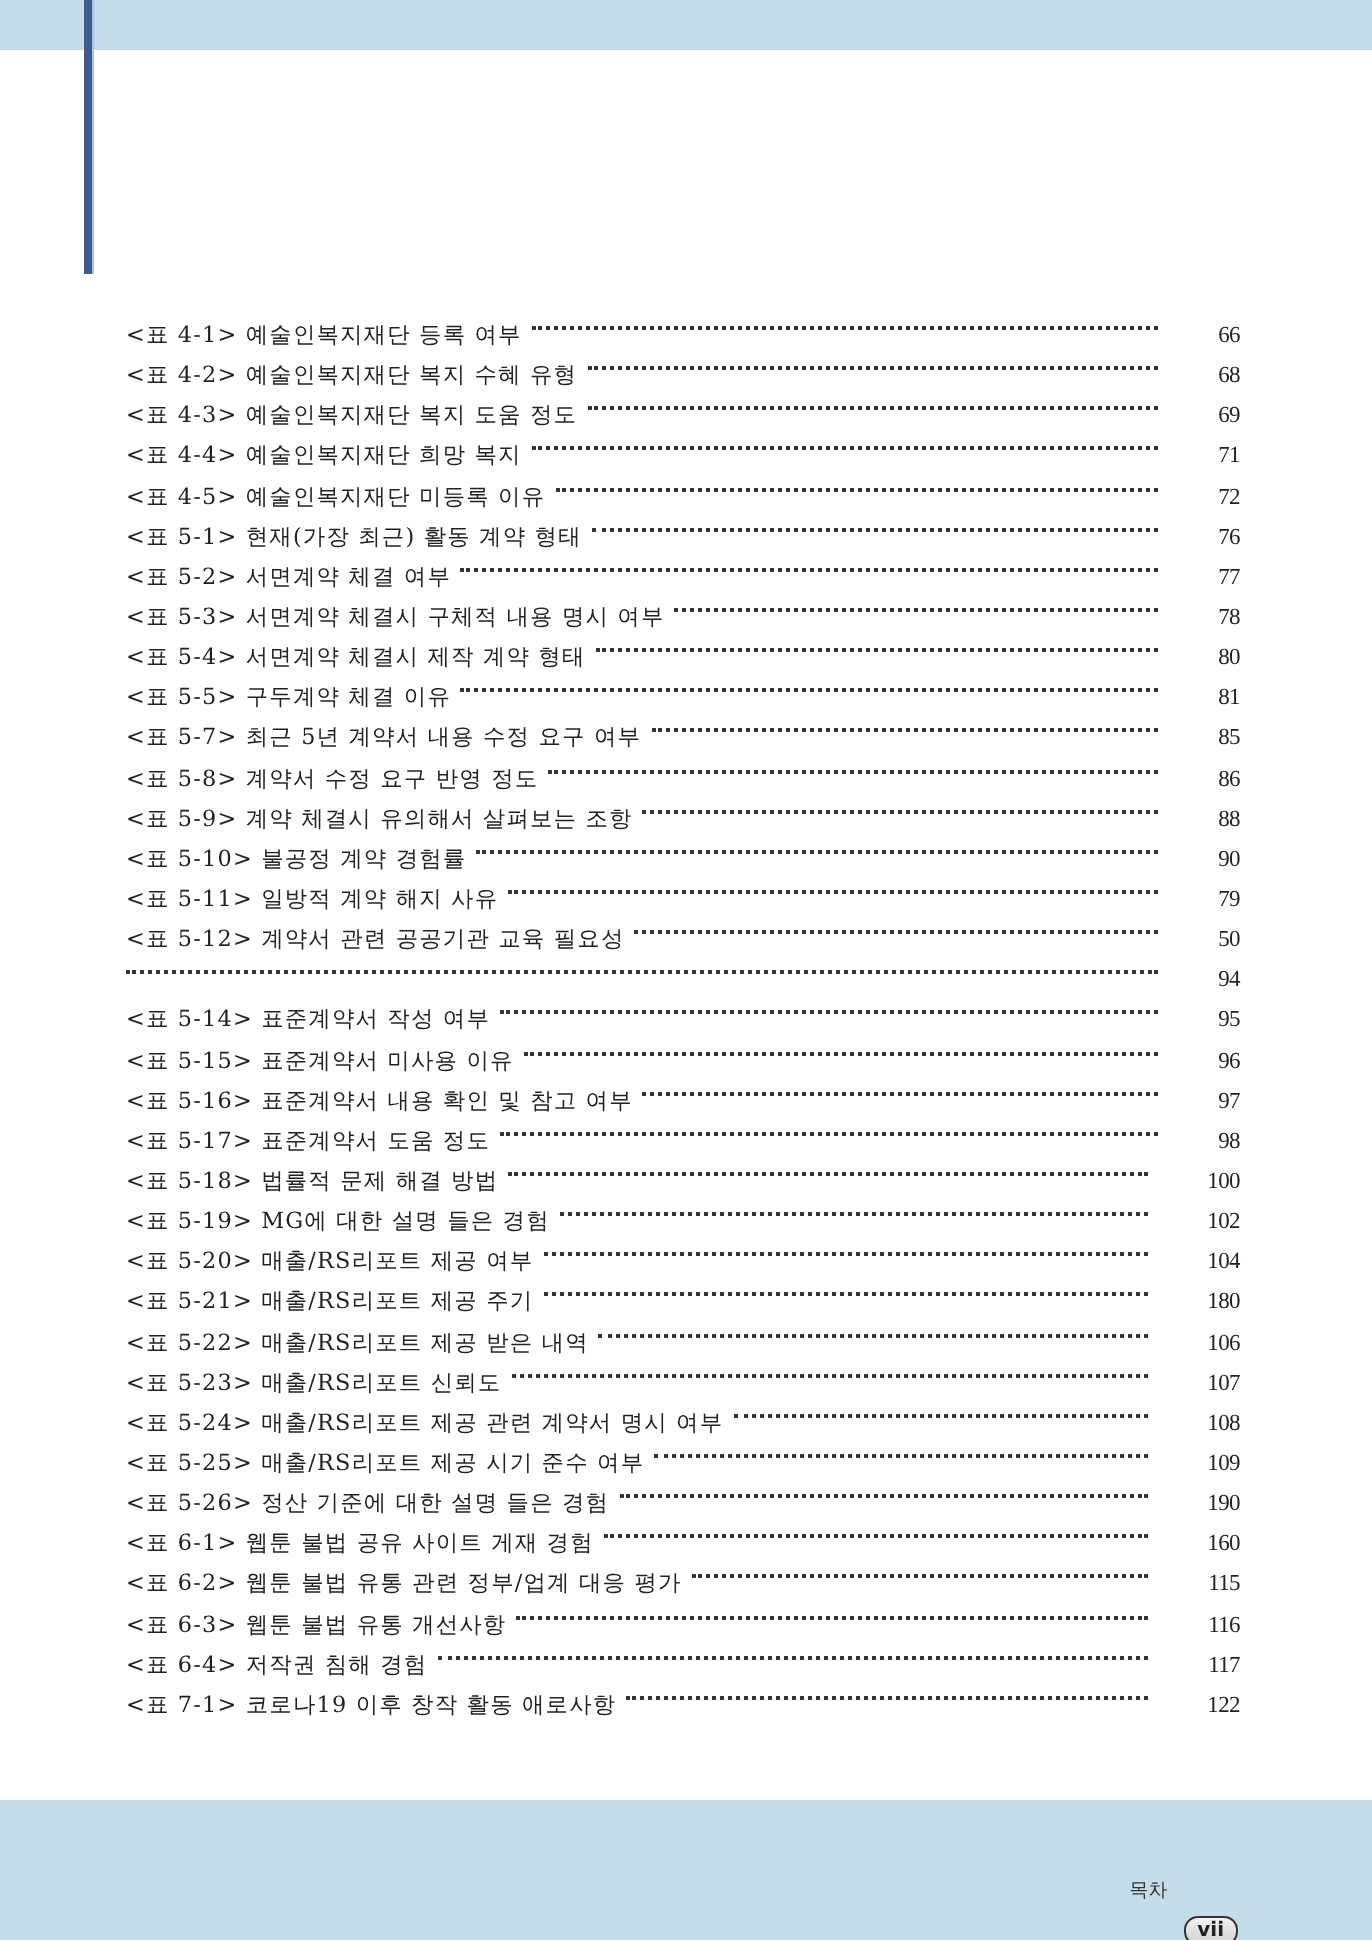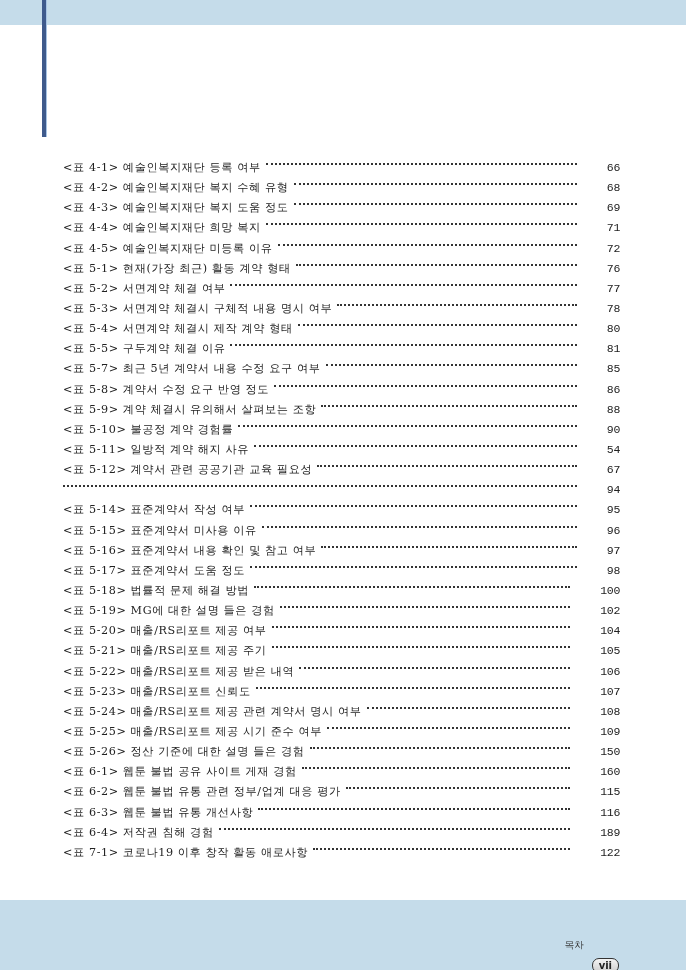--- a/index.html
+++ b/index.html
@@ -29,21 +29,21 @@
   .toc-label { padding-right: 5px; letter-spacing: 0.6px; }
   .toc-dots {
     flex: 1 1 auto; overflow: hidden; height: 20px;
     position: relative;
   }
   .toc-dots::before {
     content: ""; position: absolute; left: 0; right: 0; bottom: 6px;
     border-bottom: 2px dotted #333;
   }
   .toc-page {
-    font-family: Liberation Mono, monospace; font-size: 11.5px;
+    font-family: Liberation Serif, serif; font-size: 11.5px;
     padding-left: 0px; letter-spacing: -0.3px; margin-left: 30px;
   }
   .bottom-band {
     position: absolute; left: 0; top: 900px; width: 686px; height: 70px;
     background: #c5dcea;
   }
   .footer {
     position: absolute; right: 67px; top: 918px;
     display: flex; align-items: center; gap: 8px;
   }
@@ -130,26 +130,26 @@
       <span class="toc-page">88</span>
     </div>
     <div class="toc-row">
       <span class="toc-label">&lt;표 5-10&gt; 불공정 계약 경험률</span>
       <span class="toc-dots"></span>
       <span class="toc-page">90</span>
     </div>
     <div class="toc-row">
       <span class="toc-label">&lt;표 5-11&gt; 일방적 계약 해지 사유</span>
       <span class="toc-dots"></span>
-      <span class="toc-page">54</span>
+      <span class="toc-page">79</span>
     </div>
     <div class="toc-row">
       <span class="toc-label">&lt;표 5-12&gt; 계약서 관련 공공기관 교육 필요성</span>
       <span class="toc-dots"></span>
-      <span class="toc-page">67</span>
+      <span class="toc-page">50</span>
     </div>
     <div class="toc-row">
       <span class="toc-dots"></span>
       <span class="toc-page">94</span>
     </div>
     <div class="toc-row">
       <span class="toc-label">&lt;표 5-14&gt; 표준계약서 작성 여부</span>
       <span class="toc-dots"></span>
       <span class="toc-page">95</span>
     </div>
@@ -179,21 +179,21 @@
       <span class="toc-page">102</span>
     </div>
     <div class="toc-row">
       <span class="toc-label">&lt;표 5-20&gt; 매출/RS리포트 제공 여부</span>
       <span class="toc-dots"></span>
       <span class="toc-page">104</span>
     </div>
     <div class="toc-row">
       <span class="toc-label">&lt;표 5-21&gt; 매출/RS리포트 제공 주기</span>
       <span class="toc-dots"></span>
-      <span class="toc-page">105</span>
+      <span class="toc-page">180</span>
     </div>
     <div class="toc-row">
       <span class="toc-label">&lt;표 5-22&gt; 매출/RS리포트 제공 받은 내역</span>
       <span class="toc-dots"></span>
       <span class="toc-page">106</span>
     </div>
     <div class="toc-row">
       <span class="toc-label">&lt;표 5-23&gt; 매출/RS리포트 신뢰도</span>
       <span class="toc-dots"></span>
       <span class="toc-page">107</span>
@@ -204,41 +204,41 @@
       <span class="toc-page">108</span>
     </div>
     <div class="toc-row">
       <span class="toc-label">&lt;표 5-25&gt; 매출/RS리포트 제공 시기 준수 여부</span>
       <span class="toc-dots"></span>
       <span class="toc-page">109</span>
     </div>
     <div class="toc-row">
       <span class="toc-label">&lt;표 5-26&gt; 정산 기준에 대한 설명 들은 경험</span>
       <span class="toc-dots"></span>
-      <span class="toc-page">150</span>
+      <span class="toc-page">190</span>
     </div>
     <div class="toc-row">
       <span class="toc-label">&lt;표 6-1&gt; 웹툰 불법 공유 사이트 게재 경험</span>
       <span class="toc-dots"></span>
       <span class="toc-page">160</span>
     </div>
     <div class="toc-row">
       <span class="toc-label">&lt;표 6-2&gt; 웹툰 불법 유통 관련 정부/업계 대응 평가</span>
       <span class="toc-dots"></span>
       <span class="toc-page">115</span>
     </div>
     <div class="toc-row">
       <span class="toc-label">&lt;표 6-3&gt; 웹툰 불법 유통 개선사항</span>
       <span class="toc-dots"></span>
       <span class="toc-page">116</span>
     </div>
     <div class="toc-row">
       <span class="toc-label">&lt;표 6-4&gt; 저작권 침해 경험</span>
       <span class="toc-dots"></span>
-      <span class="toc-page">189</span>
+      <span class="toc-page">117</span>
     </div>
     <div class="toc-row">
       <span class="toc-label">&lt;표 7-1&gt; 코로나19 이후 창작 활동 애로사항</span>
       <span class="toc-dots"></span>
       <span class="toc-page">122</span>
     </div>
   </div>
 
 <div class="bottom-band"></div>
 <div class="footer">

